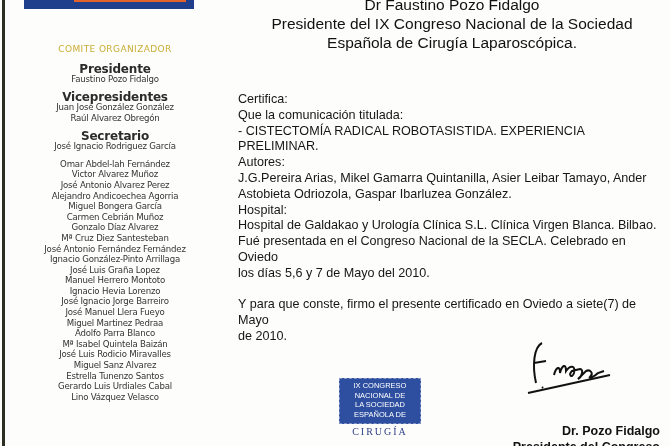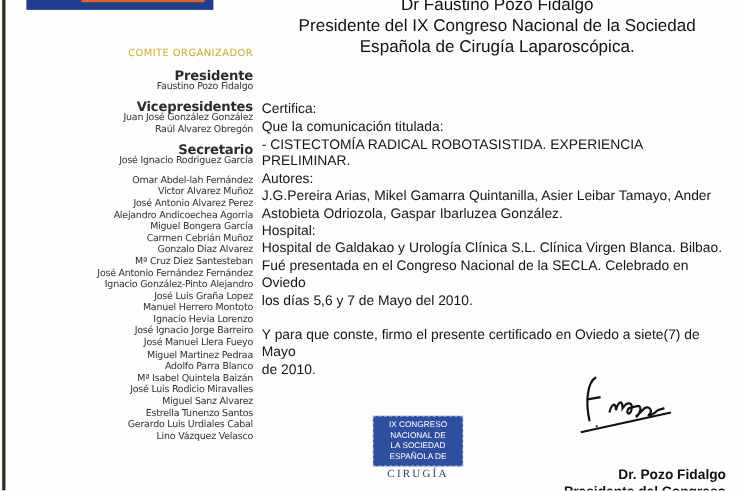--- a/index.html
+++ b/index.html
@@ -16,21 +16,21 @@
     .banner {
       position: absolute; left: 24px; top: 0; width: 170px; height: 9px;
       background: #1f3e8c;
     }
     .banner-inner {
       position: absolute; left: 50px; top: 0; width: 112px; height: 2px;
       background: #e2632a;
     }
     .committee {
       position: absolute; left: 0; top: 44px; width: 230px;
-      text-align: right;
+      text-align: center;
       font-family: "DejaVu Sans", sans-serif;
       font-size: 8.6px; line-height: 10.6px; color: #333;
       letter-spacing: -0.2px;
     }
     .committee-title {
       color: #c9ad34; font-size: 9px; letter-spacing: 0.4px; margin-bottom: 9px;
     }
     .group-title { font-weight: bold; color: #2b2b2b; font-size: 12px; }
     .group { margin-bottom: 7px; }
     .header {
@@ -94,21 +94,21 @@
   <div class="group">
     <div>Omar Abdel-lah Fernández</div>
     <div>Victor Alvarez Muñoz</div>
     <div>José Antonio Alvarez Perez</div>
     <div>Alejandro Andicoechea Agorria</div>
     <div>Miguel Bongera García</div>
     <div>Carmen Cebrián Muñoz</div>
     <div>Gonzalo Díaz Alvarez</div>
     <div>Mª Cruz Diez Santesteban</div>
     <div>José Antonio Fernández Fernández</div>
-    <div>Ignacio González-Pinto Alejandro</div>
+    <div>Ignacio González-Pinto Arrillaga</div>
     <div>José Luis Graña Lopez</div>
     <div>Manuel Herrero Montoto</div>
     <div>Ignacio Hevia Lorenzo</div>
     <div>José Ignacio Jorge Barreiro</div>
     <div>José Manuel Llera Fueyo</div>
     <div>Miguel Martinez Pedraa</div>
     <div>Adolfo Parra Blanco</div>
     <div>Mª Isabel Quintela Baizán</div>
     <div>José Luis Rodicio Miravalles</div>
     <div>Miguel Sanz Alvarez</div>

